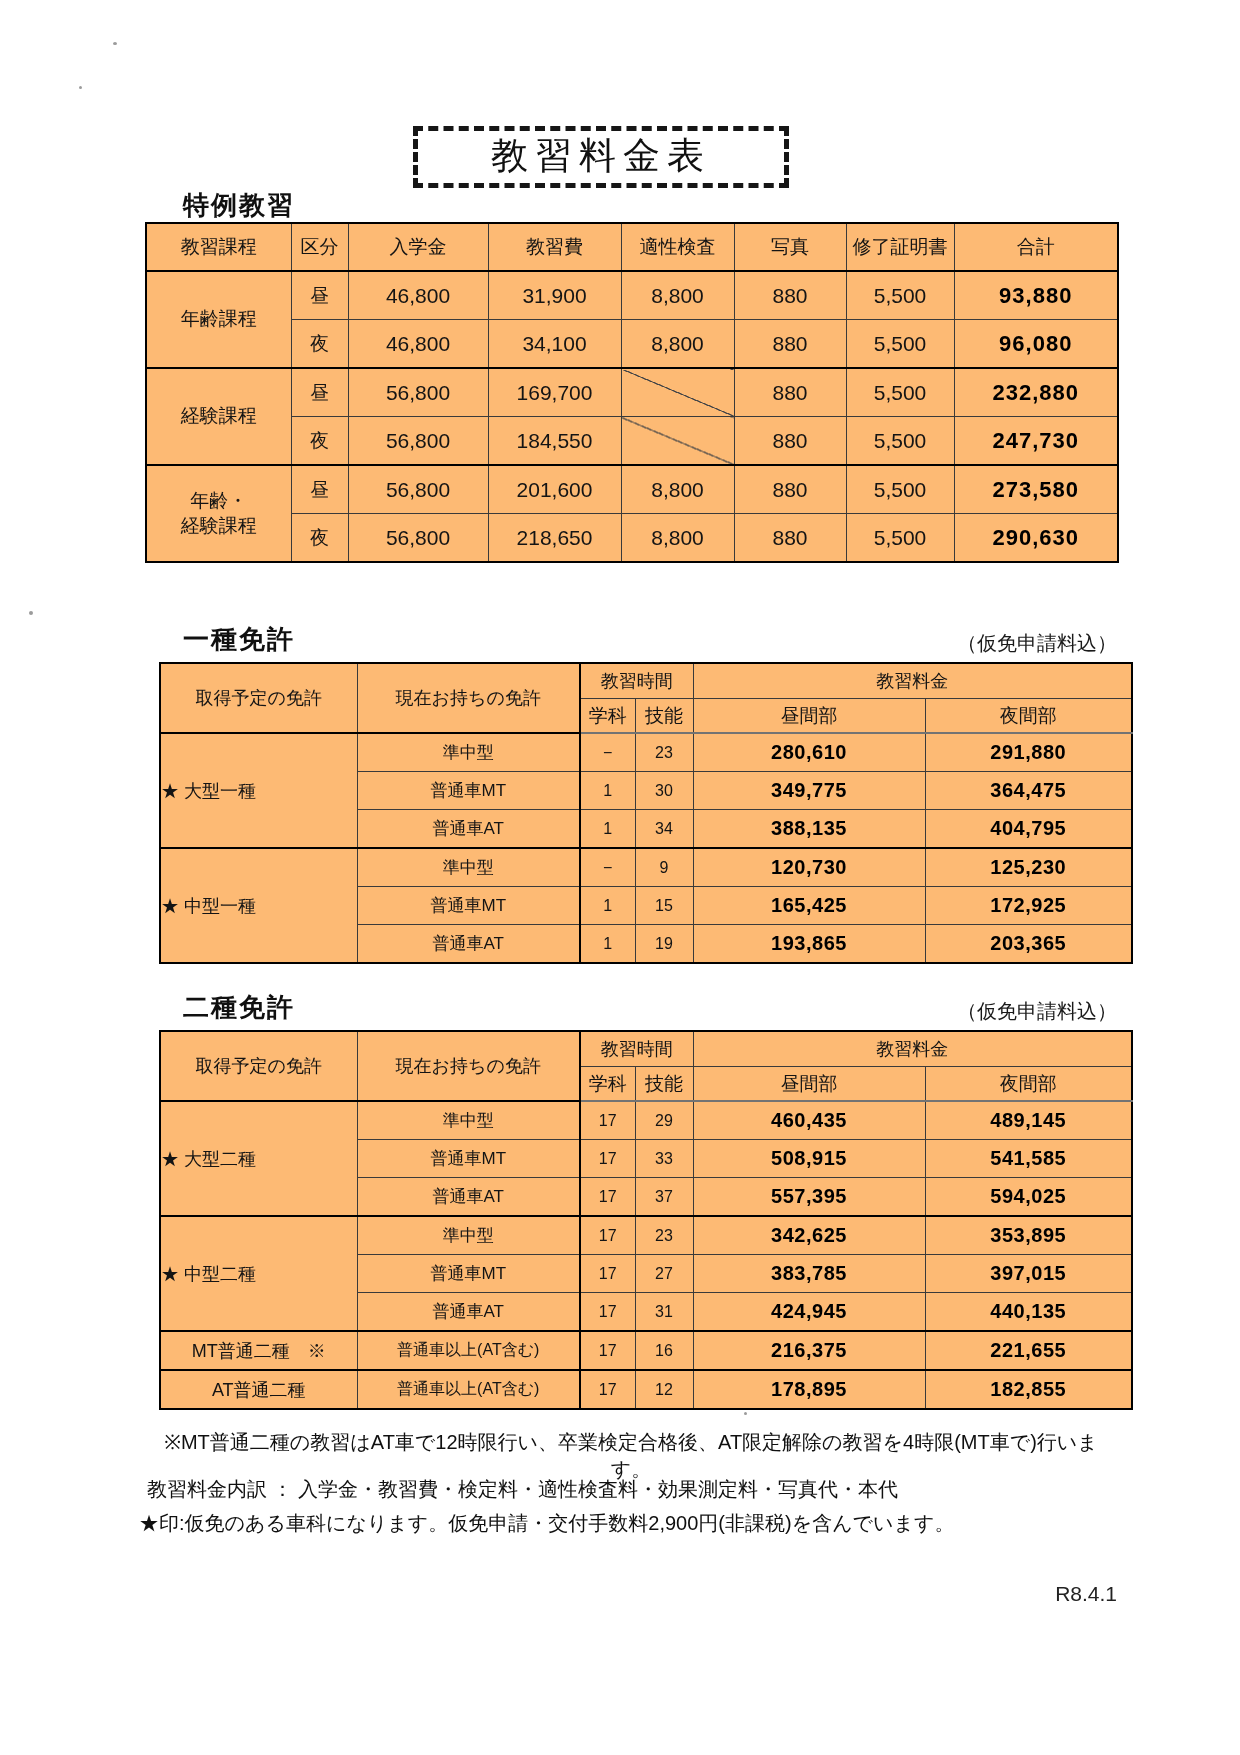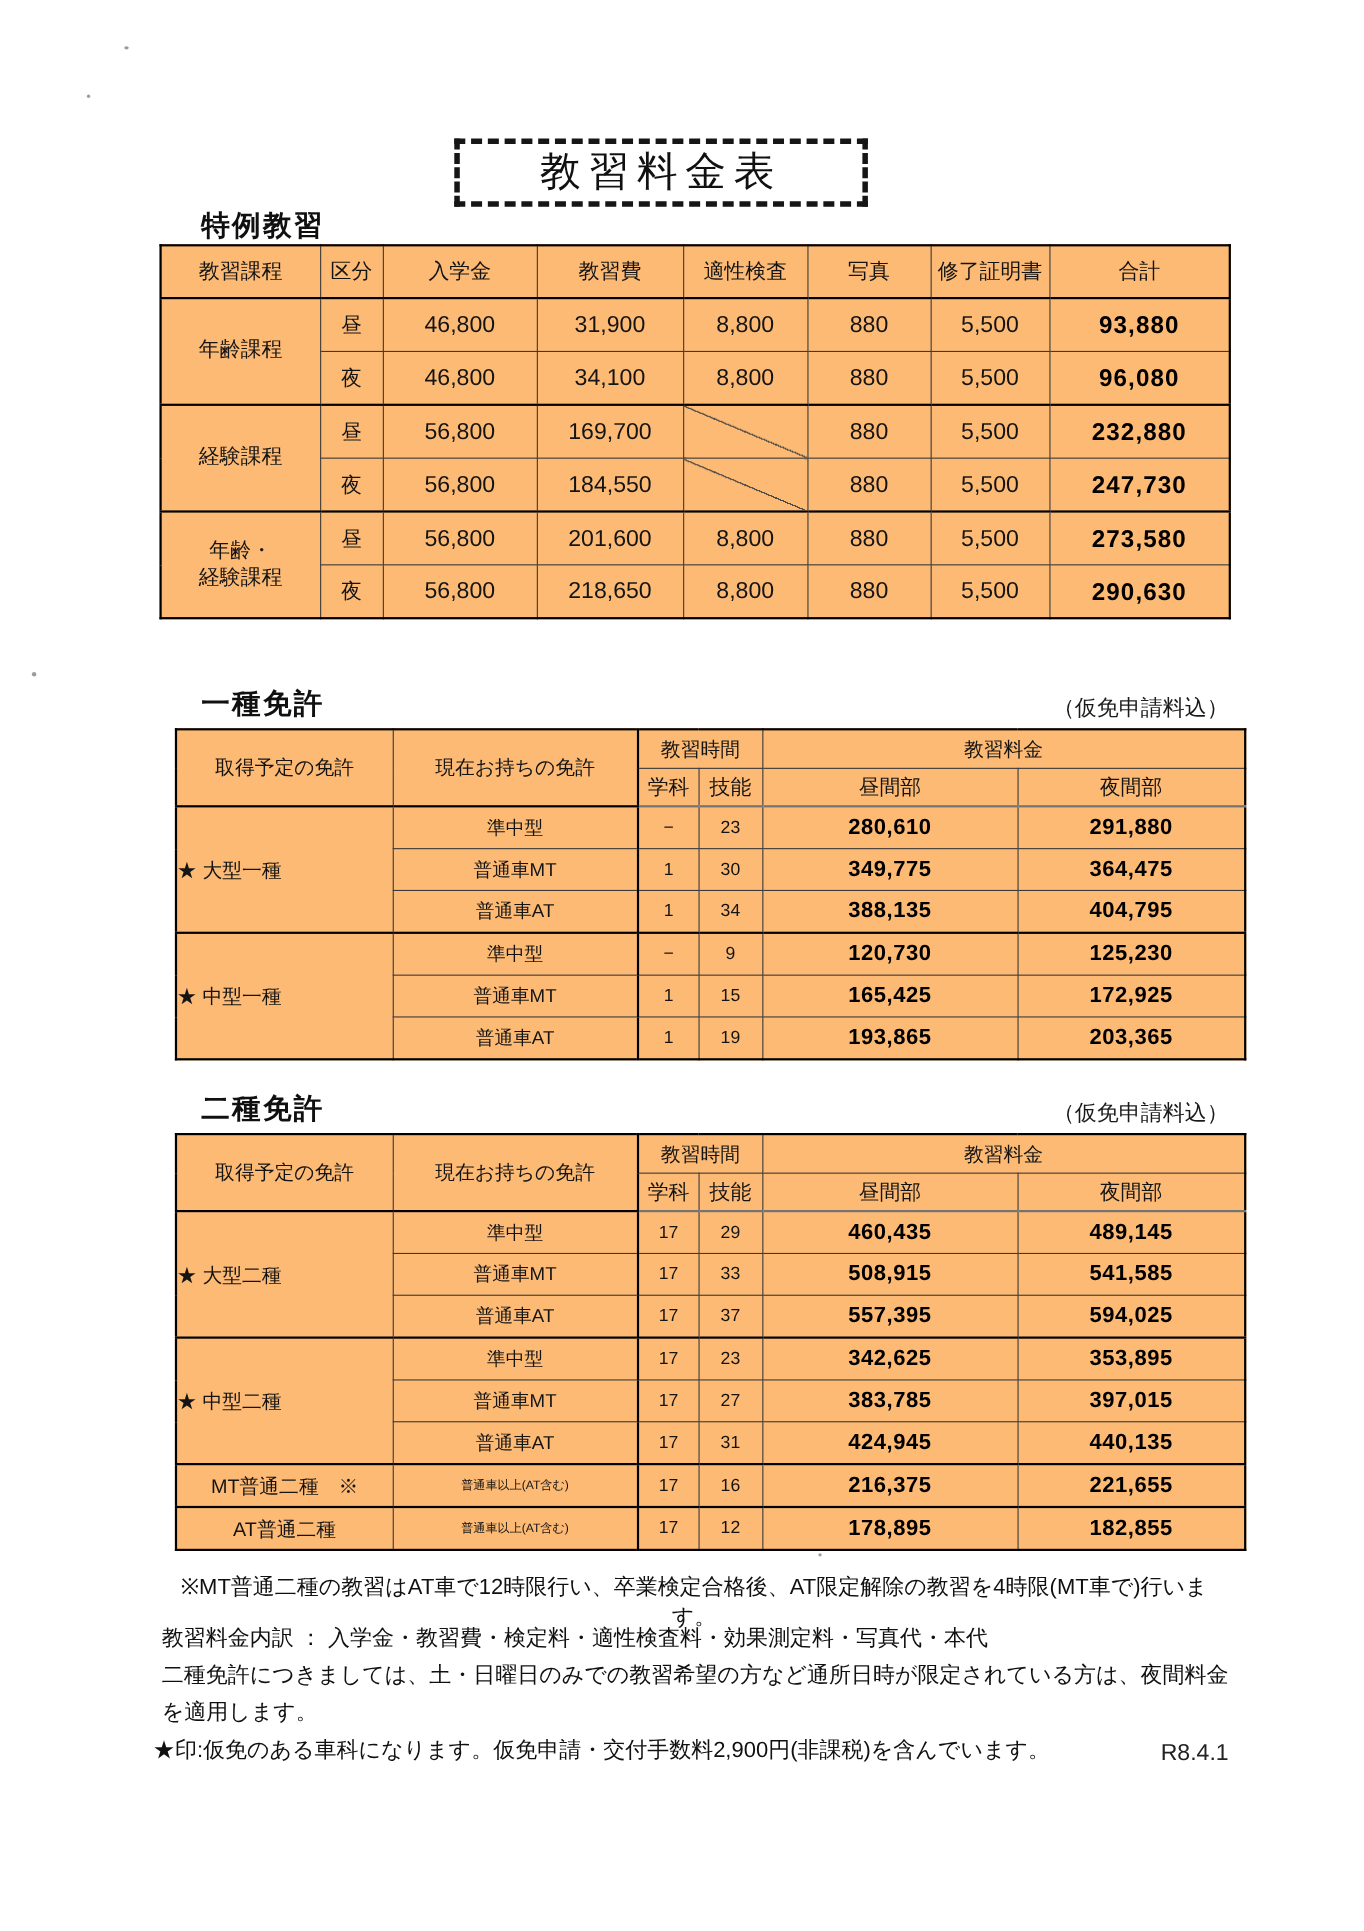--- a/index.html
+++ b/index.html
@@ -39,21 +39,21 @@
   .lic-table{left:159px;width:972px;}
   .t2{top:662px;}
   .t3{top:1030px;}
   .lic-table thead tr.hr1 th{height:34px;font-size:18px;}
   .lic-table thead tr.hr2 th{height:33px;font-size:19px;border-bottom:2px solid #737373;}
   .lic-table thead th.bigth{font-size:19px;border-bottom:2px solid #000;}
   .lic-table td{height:37px;}
   .lic{font-size:18px;}
   .lic.left{text-align:left;}
   .held{font-size:17px;}
-  .held.long{font-size:11px;}
+  .held.long{font-size:16px;}
   .hrs{font-size:16px;}
   .price{font-size:20px;font-weight:bold;letter-spacing:0.5px;color:#000;}
   .vthick{border-left:2px solid #000;}
   .nsep{border-left-color:#9a9a9a;}
 
   
   .mt-note{position:absolute;left:145px;top:1428px;width:972px;text-align:center;
            font-size:20px;color:#101010;}
   .footer{position:absolute;left:147px;top:1472px;width:980px;font-size:20px;
           line-height:34px;color:#101010;}
@@ -328,19 +328,18 @@
         <td class="price">178,895</td>
         <td class="price nsep">182,855</td>
       </tr>
     </tbody>
   </table>
 
   <div class="mt-note">※MT普通二種の教習はAT車で12時限行い、卒業検定合格後、AT限定解除の教習を4時限(MT車で)行います。</div>
 
   <div class="footer">
     <div>教習料金内訳 ： 入学金・教習費・検定料・適性検査料・効果測定料・写真代・本代</div>
-    <div>二種免許につきましては、土・日曜日のみでの教習希望の方など通所日時が限定されている方は、夜間料金を適用します。</div>
     <div style="margin-left:-8px;">★印:仮免のある車科になります。仮免申請・交付手数料2,900円(非課税)を含んでいます。</div>
   </div>
 
   <div class="version">R8.4.1</div>
 
 </div>
 
 </body></html>

